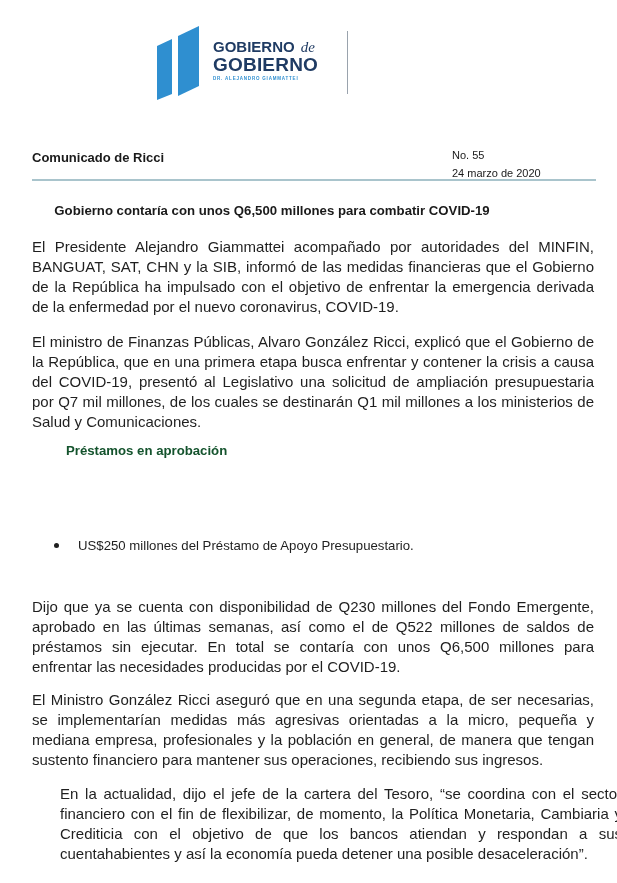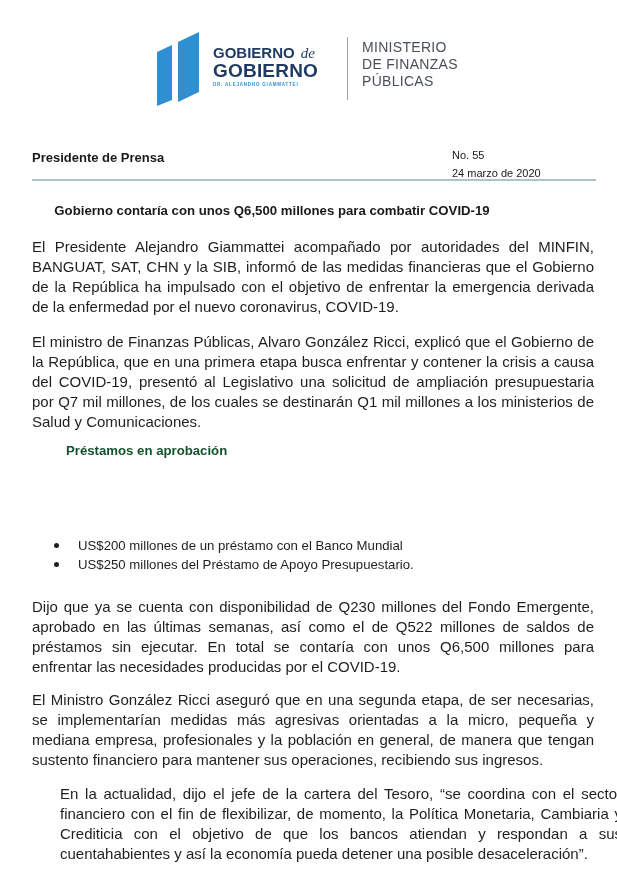--- a/index.html
+++ b/index.html
@@ -8,21 +8,21 @@
       height: 883px;
       background: #ffffff;
       overflow: hidden;
       position: relative;
       font-family: "Liberation Sans", sans-serif;
       color: #1a1a1a;
     }
     .page { position: relative; width: 617px; height: 883px; }
 
     
-    .logo { position: absolute; left: 155px; top: 30px; height: 76px; width: 320px; }
+    .logo { position: absolute; left: 155px; top: 24px; height: 76px; width: 320px; }
     .flag-bars { position: absolute; left: 0; top: 0; width: 48px; height: 76px; }
     .gob-block { position: absolute; left: 58px; top: 15px; width: 130px; }
     .gob-line1 {
       font-family: "Liberation Sans", sans-serif; font-weight: 700;
       font-size: 15px; color: #1f3b63; letter-spacing: 0px; line-height: 16px; white-space: nowrap;
     }
     .gob-line1 .de {
       font-family: "Liberation Serif", serif; font-style: italic; font-weight: 400;
       font-size: 15px; color: #1f3b63; margin-left: 2px;
     }
@@ -99,47 +99,38 @@
     </svg>
     <div class="gob-block">
       <div class="gob-line1">
         <span>GOBIERNO</span>
         <span class="de">de</span>
       </div>
       <div class="gob-line2">GOBIERNO</div>
       <div class="gob-line3">DR. ALEJANDRO GIAMMATTEI</div>
     </div>
     <div class="logo-divider"></div>
-    <div class="ministry">
-      <div>MINISTERIO</div>
-      <div>DE FINANZAS</div>
-      <div>PÚBLICAS</div>
-    </div>
   </div>
 
-  <div class="press-label">Presidente de Prensa</div>
+  <div class="press-label">Comunicado de Ricci</div>
   <div class="press-meta">
     <div>No. 55</div>
     <div>24 marzo de 2020</div>
   </div>
   <div class="press-rule"></div>
 
   <div class="headline">Gobierno contaría con unos Q6,500 millones para combatir COVID-19</div>
 
   <div class="body p1">El Presidente Alejandro Giammattei acompañado por autoridades del MINFIN, BANGUAT, SAT, CHN y la SIB, informó de las medidas financieras que el Gobierno de la República ha impulsado con el objetivo de enfrentar la emergencia derivada de la enfermedad por el nuevo coronavirus, COVID-19.</div>
   <div class="body p2">El ministro de Finanzas Públicas, Alvaro González Ricci, explicó que el Gobierno de la República, que en una primera etapa busca enfrentar y contener la crisis a causa del COVID-19, presentó al Legislativo una solicitud de ampliación presupuestaria por Q7 mil millones, de los cuales se destinarán Q1 mil millones a los ministerios de Salud y Comunicaciones.</div>
   <div class="sub">Préstamos en aprobación</div>
 
   <ul class="bullets">
     <li>
       <span class="dot"></span>
-      <span>US$200 millones de un préstamo con el Banco Mundial</span>
-    </li>
-    <li>
-      <span class="dot"></span>
       <span>US$250 millones del Préstamo de Apoyo Presupuestario.</span>
     </li>
   </ul>
 
   <div class="body p4">Dijo que ya se cuenta con disponibilidad de Q230 millones del Fondo Emergente, aprobado en las últimas semanas, así como el de  Q522 millones de saldos de préstamos sin ejecutar. En total se contaría con unos Q6,500 millones para enfrentar las necesidades producidas por el COVID-19.</div>
   <div class="body p5">El Ministro González Ricci aseguró que en una segunda etapa, de ser necesarias, se implementarían medidas más agresivas orientadas a la micro, pequeña y mediana empresa, profesionales y la población en general, de manera que tengan sustento financiero para mantener sus operaciones, recibiendo sus ingresos.</div>
   <div class="body p6">En la actualidad, dijo el jefe de la cartera del Tesoro, “se coordina con el sector financiero con el fin de flexibilizar, de momento, la Política Monetaria, Cambiaria y Crediticia con el objetivo de que los bancos atiendan y respondan a sus cuentahabientes y así la economía pueda detener una posible desaceleración”.</div>
 </div>
 
 </body></html>

